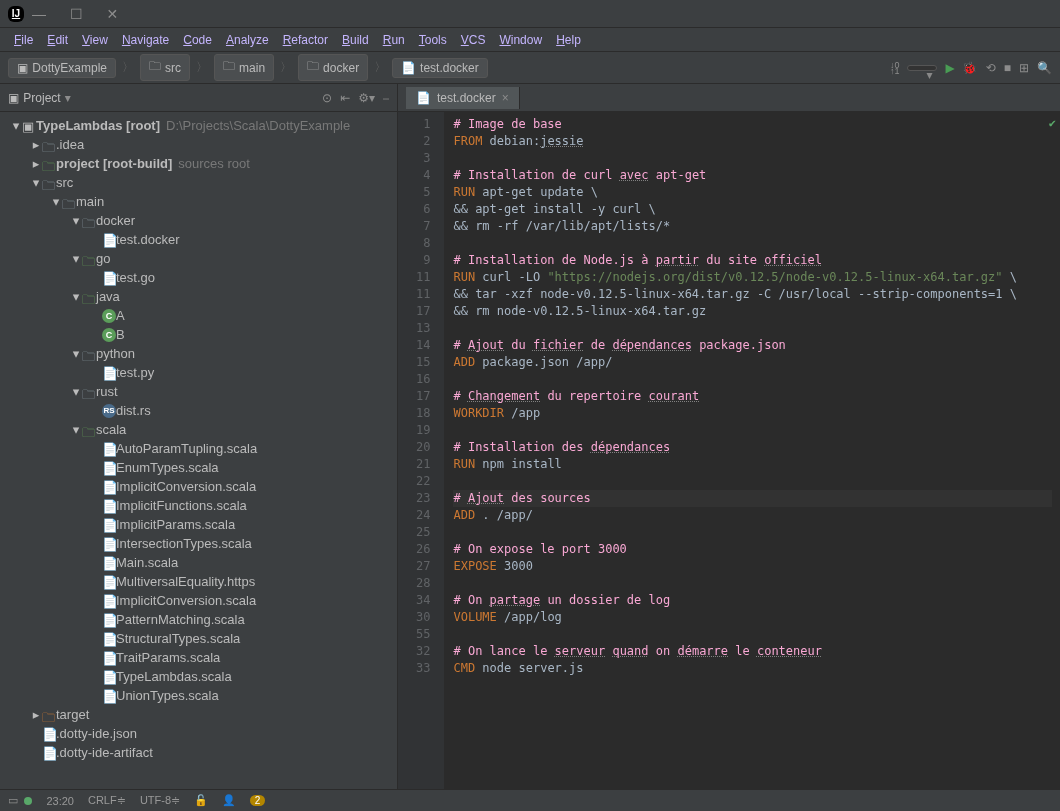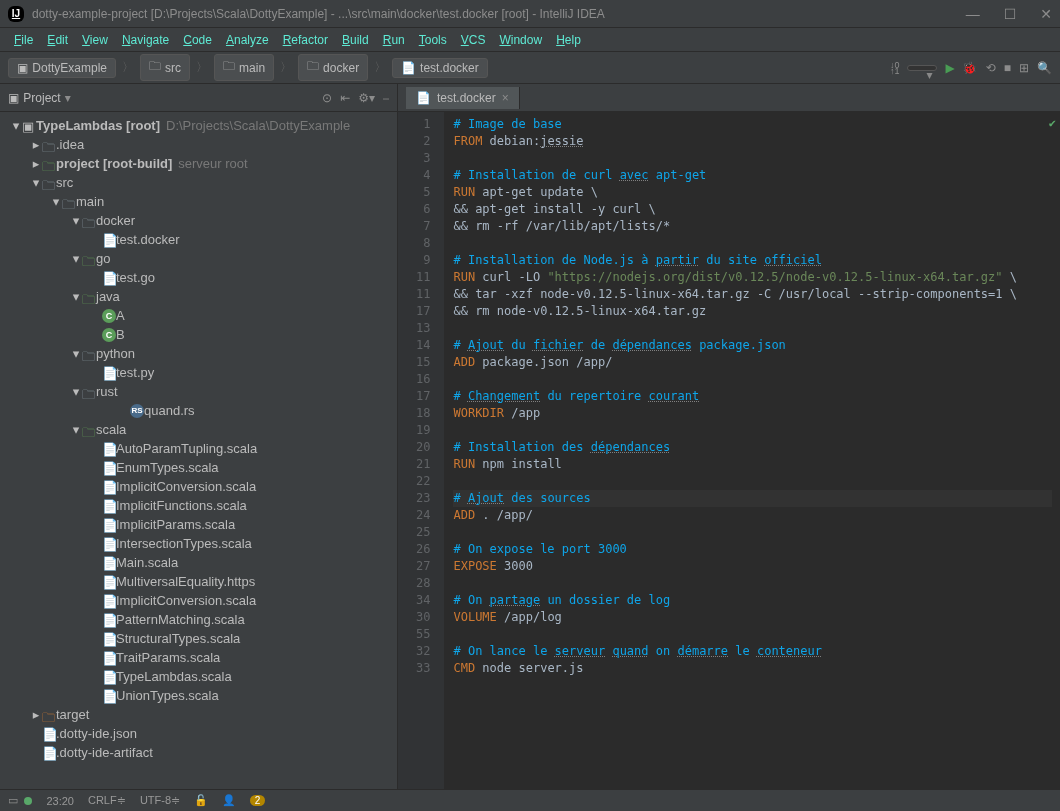--- a/index.html
+++ b/index.html
@@ -43,21 +43,21 @@
   background: #3c3f41;
   display: flex;
   align-items: center;
   padding: 0 8px;
   gap: 2px;
   border-bottom: 1px solid #2b2b2b;
   font-size: 12px;
 }
 .menubar .menu-item {
   padding: 2px 6px;
-  color: #5eead4;
+  color: #c4b5fd;
   cursor: pointer;
 }
 .menubar .menu-item .ul { text-decoration: underline; }
 .navbar {
   height: 32px;
   background: #3c3f41;
   display: flex;
   align-items: center;
   padding: 0 8px;
   border-bottom: 1px solid #2b2b2b;
@@ -167,21 +167,21 @@
 .code {
   flex: 1;
   padding: 4px 8px;
   background: #2b2b2b;
   color: #a9b7c6;
   white-space: pre;
   overflow: auto;
 }
 .code div { height: 17px; line-height: 17px; }
 .code .curline { background: #323232; }
-.code .comment { color: #0ea5e9; text-align: right; }
+.code .comment { color: #f9a8d4; text-align: right; }
 .code .kw { color: #cc7832; }
 .code .str { color: #6a8759; }
 .code .ul { text-decoration: underline dotted #808080; text-decoration-thickness: 1px;}
 .status {
   height: 22px;
   background: #3c3f41;
   border-top: 1px solid #2b2b2b;
   display: flex;
   align-items: center;
   padding: 0 8px;
@@ -199,21 +199,20 @@
 .class-icon { background: #5b9d5a; color: #fff; border-radius: 50%; width: 14px; height: 14px; display: inline-flex; align-items: center; justify-content: center; font-size: 9px; font-weight: bold; }
 .rs-icon { background: #4a6b8a; color: #fff; border-radius: 50%; width: 14px; height: 14px; display: inline-flex; align-items: center; justify-content: center; font-size: 8px; font-weight: bold; }
 .check-icon { position: absolute; right: 4px; top: 4px; color: #59a869; }
 .green-dl { color: #59a869; display:flex; flex-direction:column; line-height:6px; font-size:9px;}
 </style>
 </head>
 <body>
 
 <div class="titlebar">
   <div class="logo">IJ</div>
-  <div class="title">dotty-example-project [D:\Projects\Scala\DottyExample] - ...\src\main\docker\test.docker [root] - IntelliJ IDEA</div>
   <div class="win-controls">
     <span class="win-btn">—</span>
     <span class="win-btn">☐</span>
     <span class="win-btn">✕</span>
   </div>
 </div>
 
 <div class="menubar" id="menubar">
     <span class="menu-item"><span class="ul">F</span>ile</span>
     <span class="menu-item"><span class="ul">E</span>dit</span>
@@ -294,21 +293,21 @@
         </div>
         <div class="tree-row" style="padding-left: 30px;">
           <span class="arrow">▸</span>
           <span class="ficon folder-icon">🗀</span> 
           <span class="label ">.idea</span>
         </div>
         <div class="tree-row" style="padding-left: 30px;">
           <span class="arrow">▸</span>
           <span class="ficon sfolder-icon">🗀</span> 
           <span class="label bold">project [root-build]</span>
-          <span class="meta">serveur root</span>
+          <span class="meta">sources root</span>
         </div>
         <div class="tree-row" style="padding-left: 30px;">
           <span class="arrow">▾</span>
           <span class="ficon folder-icon">🗀</span> 
           <span class="label ">src</span>
         </div>
         <div class="tree-row" style="padding-left: 50px;">
           <span class="arrow">▾</span>
           <span class="ficon folder-icon">🗀</span> 
           <span class="label ">main</span>
@@ -356,24 +355,24 @@
         <div class="tree-row" style="padding-left: 90px;">
           <span class="arrow"></span>
           <span class="ficon file-icon">📄</span> 
           <span class="label ">test.py</span>
         </div>
         <div class="tree-row" style="padding-left: 70px;">
           <span class="arrow">▾</span>
           <span class="ficon folder-icon">🗀</span> 
           <span class="label ">rust</span>
         </div>
-        <div class="tree-row" style="padding-left: 118px; align-items: center;">
+        <div class="tree-row" style="padding-left: 90px; align-items: center;">
           <span class="arrow"></span>
           <span class="rs-icon">RS</span> 
-          <span class="label ">quand.rs</span>
+          <span class="label ">dist.rs</span>
         </div>
         <div class="tree-row" style="padding-left: 70px;">
           <span class="arrow">▾</span>
           <span class="ficon sfolder-icon">🗀</span> 
           <span class="label ">scala</span>
         </div>
         <div class="tree-row" style="padding-left: 90px;">
           <span class="arrow"></span>
           <span class="ficon file-icon">📄</span> 
           <span class="label ">AutoParamTupling.scala</span>

